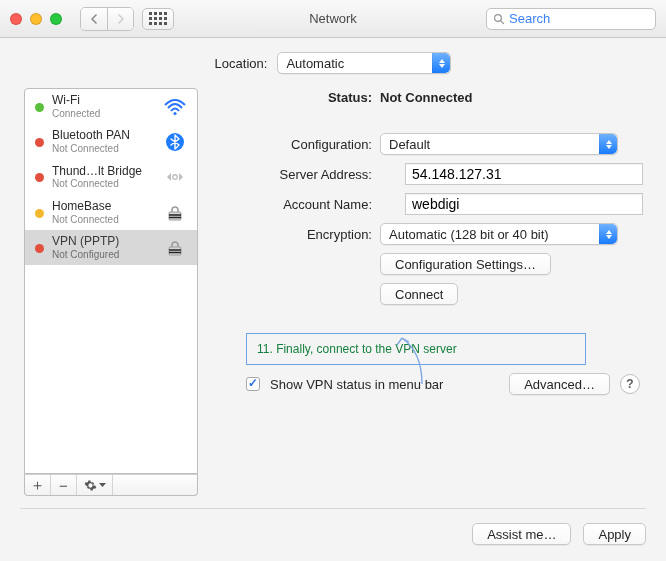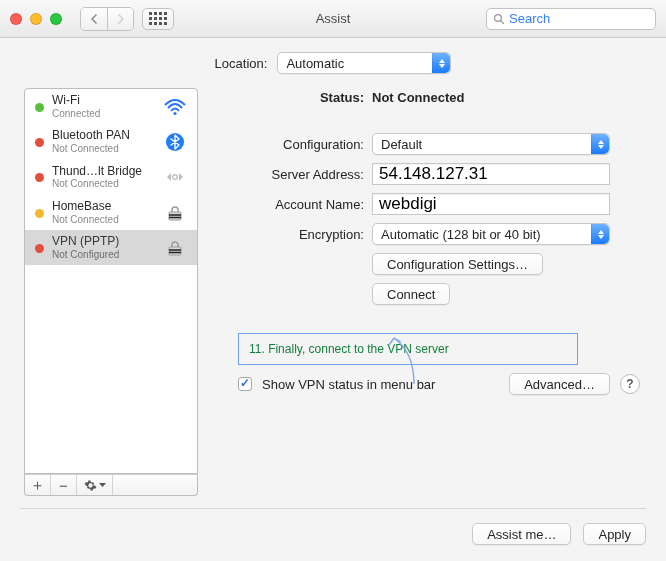--- a/index.html
+++ b/index.html
@@ -39,21 +39,21 @@
   .body { background:#f4f4f4; height:calc(100% - 38px); display:flex; flex-direction:column; }
 
   .location-row { display:flex; align-items:center; justify-content:center; gap:10px; padding:14px 0;}
   .loc-label { text-align:right;}
   .select { position:relative; height:22px; border:1px solid #c8c8c8; border-radius:5px; background:#fff; display:flex; align-items:center; padding:0 22px 0 8px; font-size:13px; box-shadow:0 1px 0 rgba(0,0,0,.04);}
   .select .arrows { position:absolute; right:0; top:0; bottom:0; width:18px; border-left:1px solid rgba(0,0,0,.05); border-top-right-radius:5px; border-bottom-right-radius:5px; background:linear-gradient(#6fb2ff,#1a7bff); display:flex; flex-direction:column; align-items:center; justify-content:center; gap:1px;}
   .select .arrows span { width:0; height:0; border-left:3px solid transparent; border-right:3px solid transparent;}
   .select .arrows .up { border-bottom:4px solid #fff;}
   .select .arrows .down { border-top:4px solid #fff;}
 
-  .main { flex:1; display:flex; gap:10px; padding:0 20px 0 24px;}
+  .main { flex:1; display:flex; gap:18px; padding:0 20px 0 24px;}
   .sidebar-wrap { width:174px; display:flex; flex-direction:column;}
   .sidebar { flex:1; background:#fff; border:1px solid #bdbdbd; border-radius:4px 4px 0 0; overflow:hidden;}
   .sb-item { display:flex; align-items:center; padding:5px 8px 5px 10px; gap:8px; position:relative;}
   .sb-item.selected { background:#d8d8d8;}
   .status-dot { width:9px; height:9px; border-radius:50%; flex-shrink:0; margin-top:1px;}
   .status-dot.green{background:#5abf3a;} .status-dot.red{background:#e24f3d;} .status-dot.yellow{background:#f2b92e;}
   .sb-text { flex:1; line-height:1.15;}
   .sb-name { font-size:12px; color:#2b2b2b;}
   .sb-sub { font-size:10px; color:#8a8a8a;}
   .sb-item.selected .sb-name { color:#3a3a3a;}
@@ -62,21 +62,21 @@
   .sidebar-footer { height:22px; border:1px solid #bdbdbd; border-top:1px solid #cfcfcf; background:linear-gradient(#fdfdfd,#f2f2f2); border-radius:0 0 4px 4px; display:flex; align-items:center;}
   .sf-btn { width:26px; height:100%; display:flex; align-items:center; justify-content:center; border-right:1px solid #d4d4d4; color:#555;}
   .gear-caret { display:flex; align-items:center; gap:2px;}
 
   .detail { flex:1; padding-top:2px;}
   .status-row { display:flex; gap:8px; margin-bottom:28px; margin-left:28px;}
   .status-row .k { width:128px; text-align:right; font-weight:600;}
   .status-row .v { font-weight:700;}
   .form-row { display:flex; align-items:center; gap:8px; margin-bottom:8px;}
   .form-row .k { width:156px; text-align:right;}
-  .input { flex:1; max-width:238px; height:22px; border:1px solid #c8c8c8; border-radius:0; background:#fff; padding:0 6px; font-size:17px; box-shadow:inset 0 1px 1px rgba(0,0,0,.06);}
+  .input { flex:1; max-width:238px; height:22px; border:1px solid #c8c8c8; border-radius:0; background:#fff; padding:0 6px; font-size:14px; box-shadow:inset 0 1px 1px rgba(0,0,0,.06);margin-left:25px;}
   .select.form { max-width:238px; flex:1;}
   .btn { height:22px; padding:0 14px; border:1px solid #c8c8c8; border-radius:5px; background:linear-gradient(#ffffff,#f7f7f7); font-size:13px; display:inline-flex; align-items:center; justify-content:center; box-shadow:0 1px 0 rgba(0,0,0,.05); cursor:default;}
   .btn-row { margin-left:164px; margin-bottom:8px;}
   .annot { margin:28px 0 8px 30px; width:340px;}
   .annot-box { border:1px solid #6fa3e8; padding:8px 10px; color:#15803d; font-size:12px;}
   .chk { width:14px; height:14px; border:1px solid #a8a8a8; border-radius:3px; background:#fff; position:relative; display:inline-flex; align-items:center; justify-content:center;}
   .chk.checked::after { content:"✓"; font-size:12px; color:#2a6fe0; position:relative; top:-1px; font-weight:700;}
   .help { width:20px; height:20px; border-radius:50%; border:1px solid #bcbcbc; background:#fff; display:inline-flex; align-items:center; justify-content:center; color:#5a5a5a; font-weight:600; font-size:12px;}
   .adv-row { display:flex; align-items:center; gap:10px; margin-left:30px; padding-right:6px;}
   .adv-row .grow { flex:1;}
@@ -117,21 +117,21 @@
       <span></span>
         <span></span>
         <span></span>
         <span></span>
       <span></span>
         <span></span>
         <span></span>
         <span></span>
     </div>
   </div>
-  <div class="title">Assist</div>
+  <div class="title">Network</div>
   <div class="spacer"></div>
   <div class="search">
     <svg width="12" height="12" viewBox="0 0 12 12">
         <circle cx="5" cy="5" r="3.4" stroke="#979797" stroke-width="1.2" fill="none"></circle>
         <line x1="7.6" y1="7.6" x2="10.5" y2="10.5" stroke="#979797" stroke-width="1.2" stroke-linecap="round"></line>
       </svg>
     <span>Search</span>
   </div>
 </div>
 

